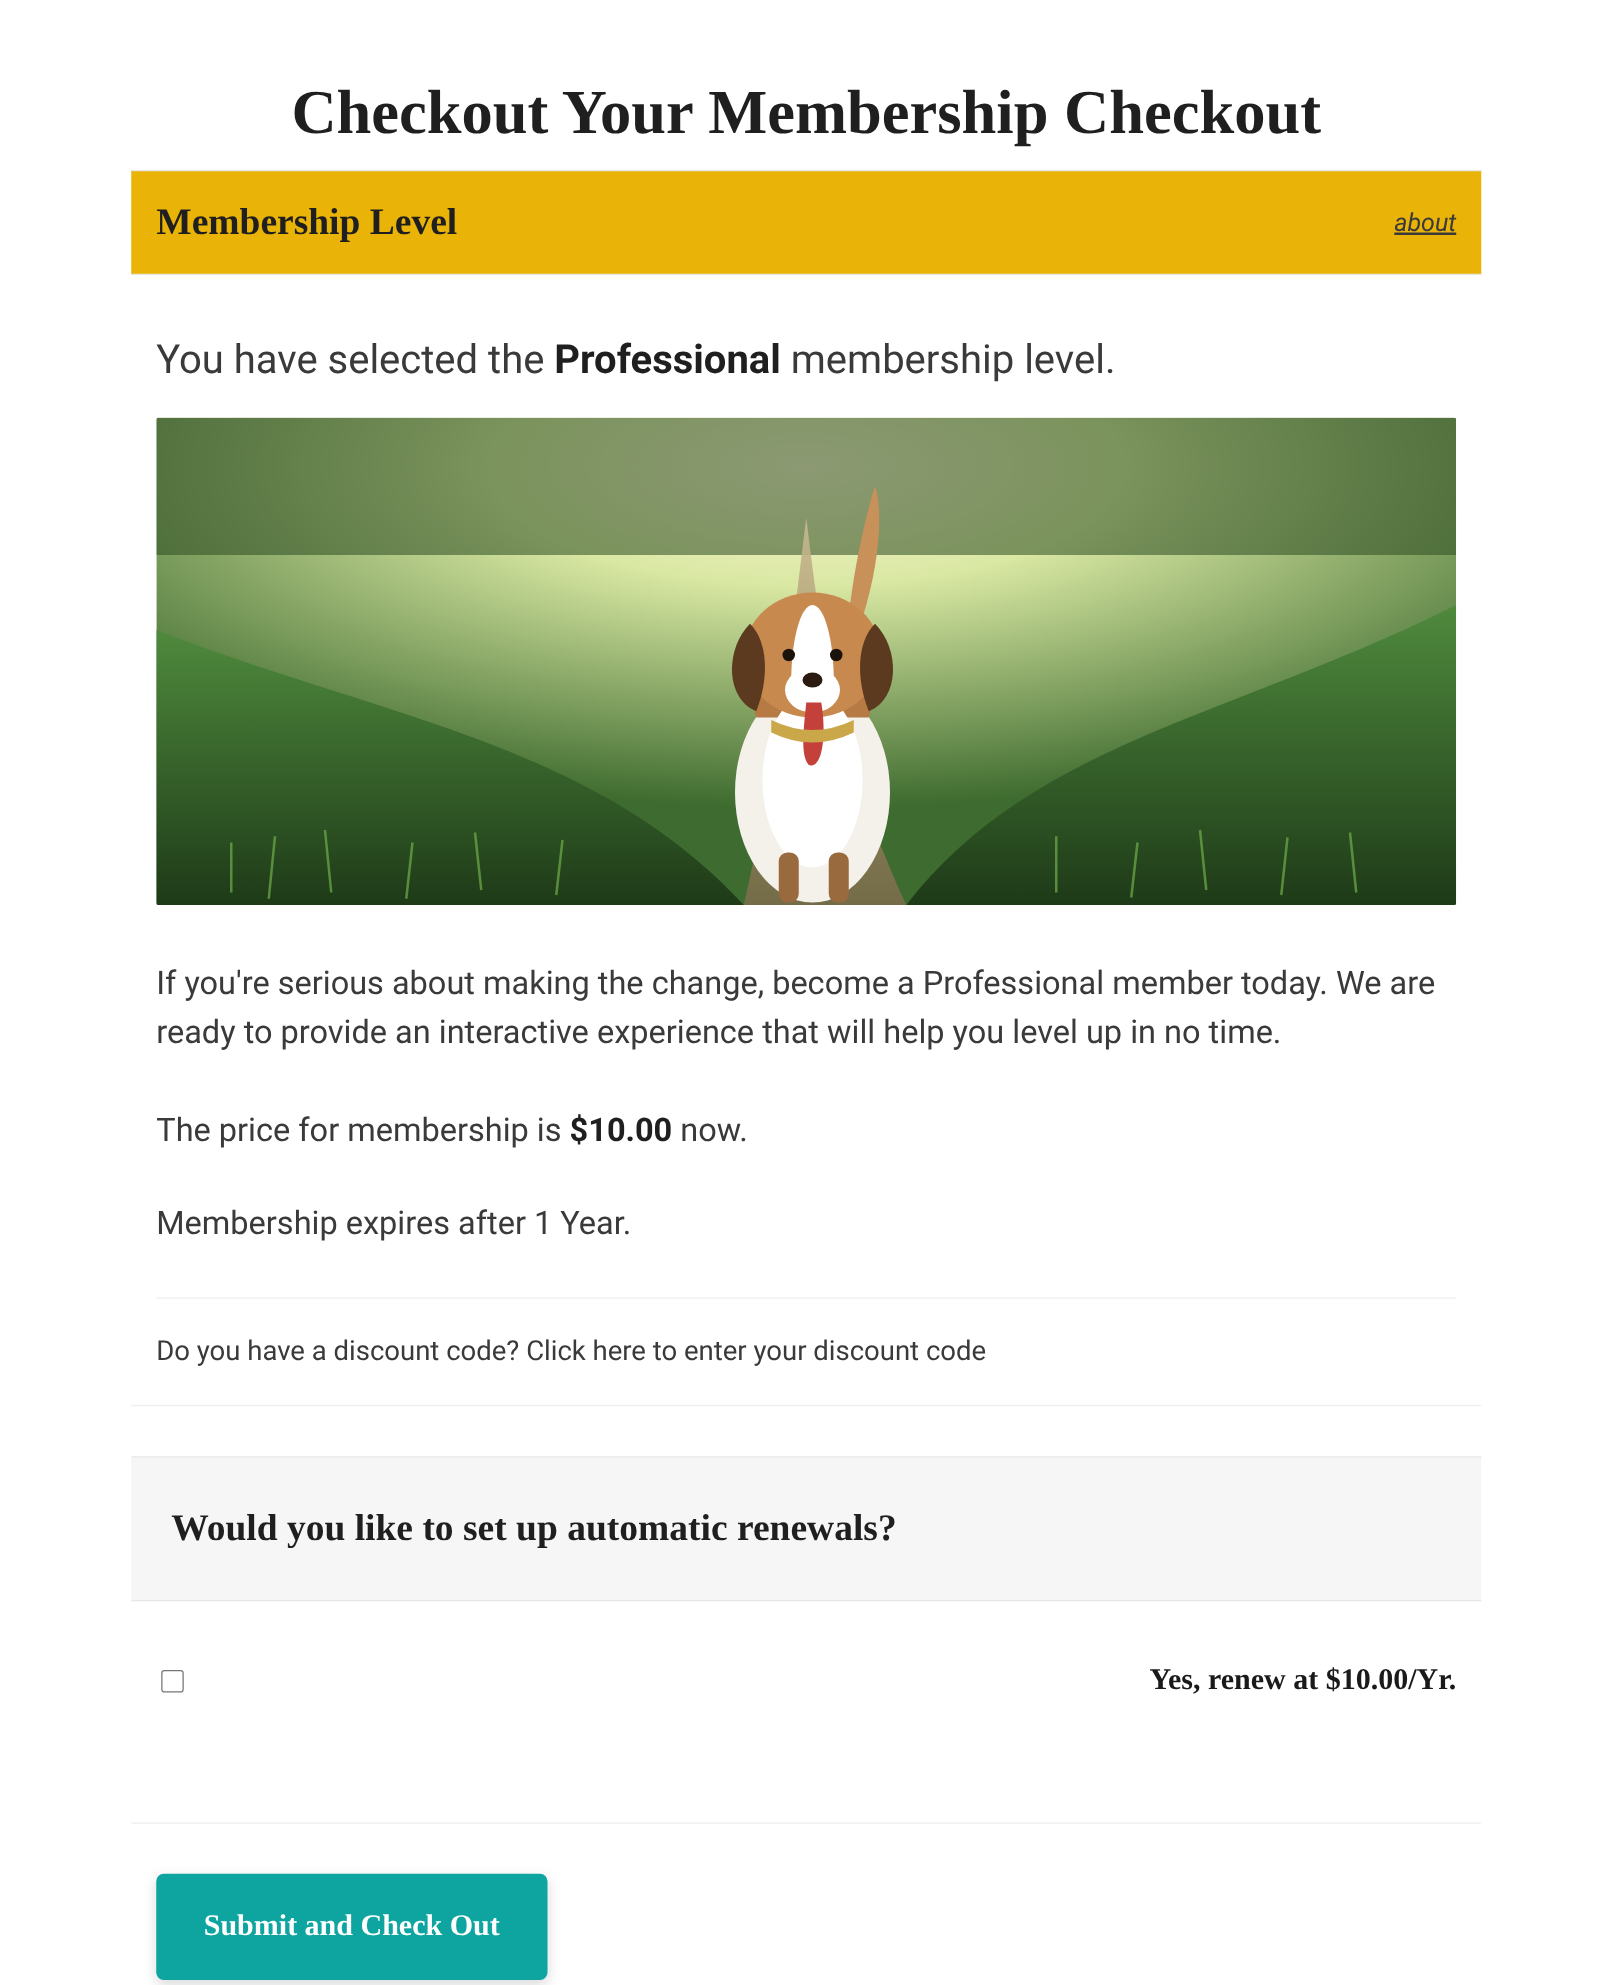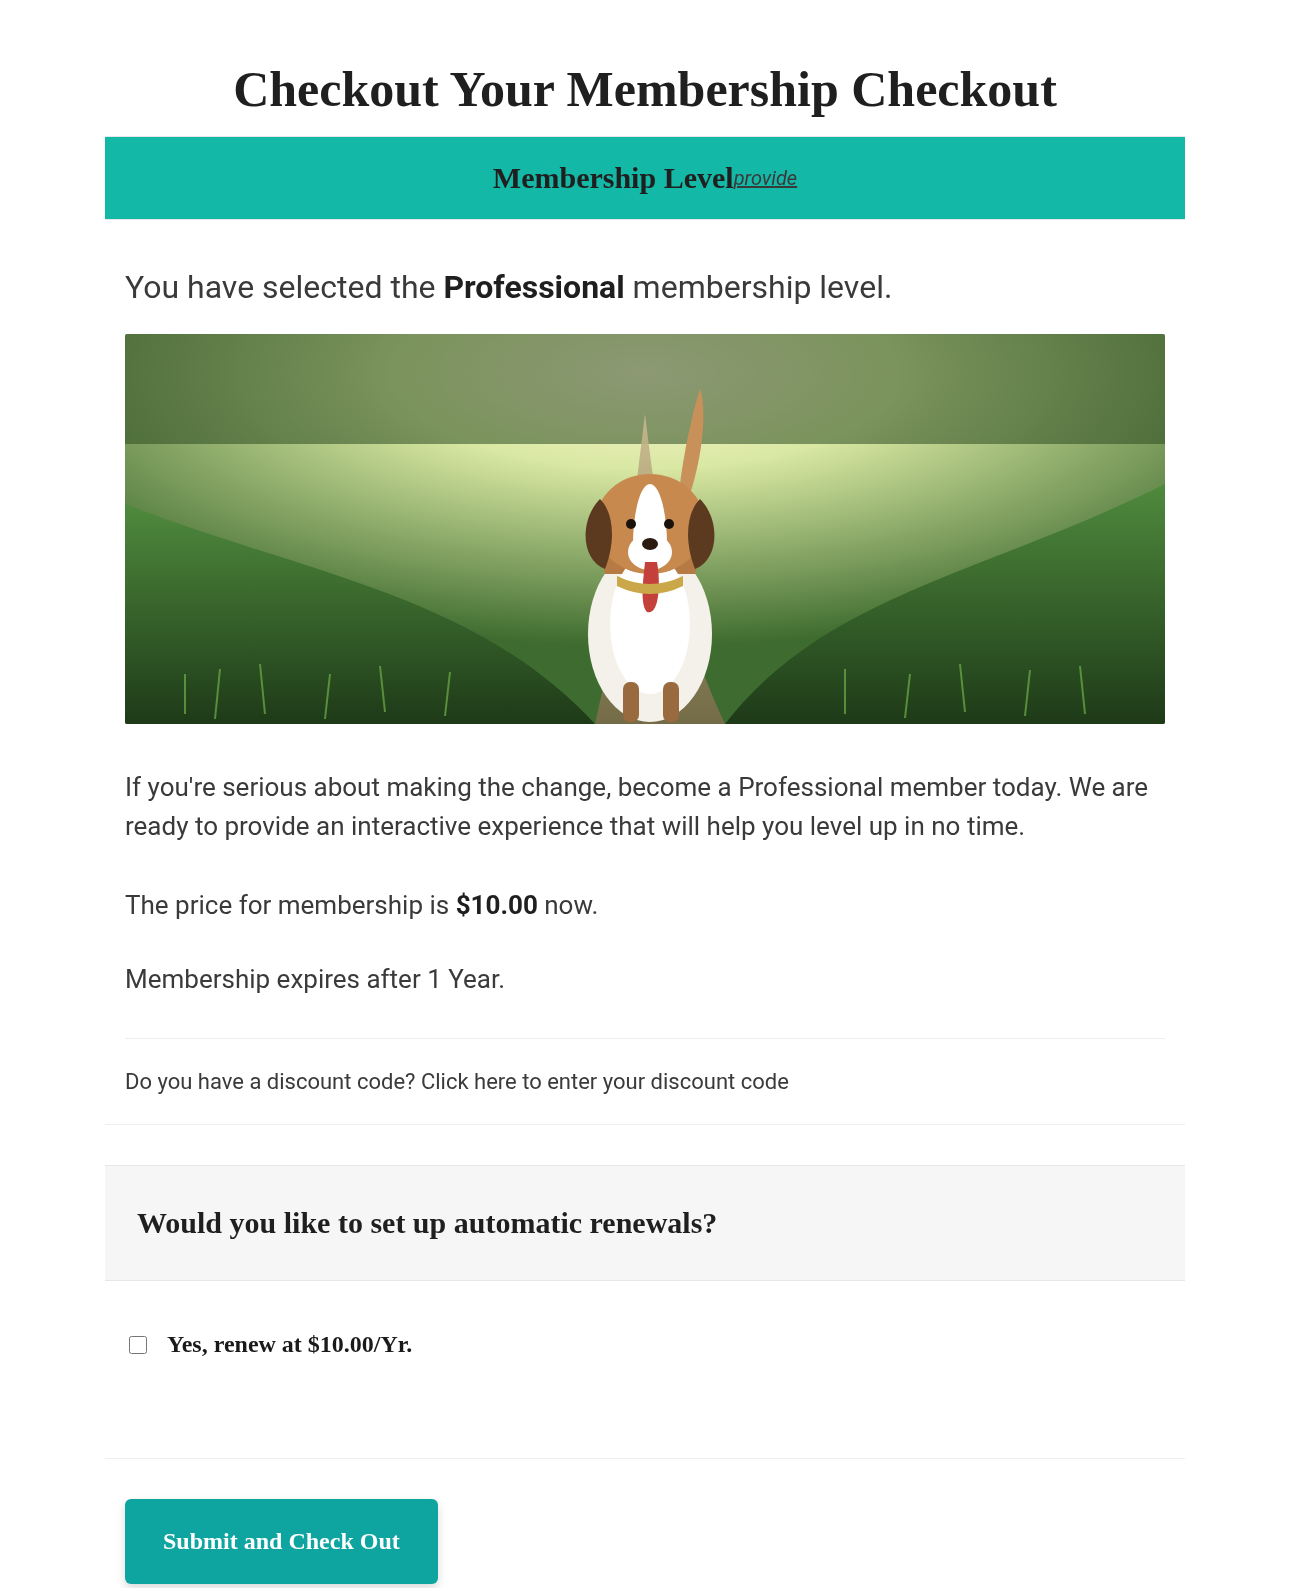--- a/index.html
+++ b/index.html
@@ -11,27 +11,27 @@
   .wrap{width:1080px;margin:0 auto;padding:60px 0 120px;}
   .page-title{
     font-family:Georgia,"Times New Roman",serif;
     font-weight:700;
     font-size:50px;
     text-align:center;
     margin:0 0 18px;
     color:#1f1f1f;
   }
   .panel-header{
-    background:#14b8a6;
+    background:#eab308;
     border-top:1px solid #e7e7e7;
     border-bottom:1px solid #e7e7e7;
     padding:24px 20px;
     display:flex;
     align-items:center;
-    justify-content:center;
+    justify-content:space-between;
   }
   .panel-header h2{
     margin:0;
     font-family:Georgia,"Times New Roman",serif;
     font-weight:700;
     font-size:30px;
     color:#1f1f1f;
   }
   .change-link{
     font-size:20px;
@@ -88,20 +88,21 @@
   }
   .checkbox-row{
     display:flex;
     align-items:center;
     gap:17px;
     padding:50px 20px 100px;
     font-family:Georgia,"Times New Roman",serif;
     font-weight:700;
     font-size:24px;
     color:#1a1a1a;
+    justify-content:space-between;
   }
   .checkbox-row input[type=checkbox]{width:18px;height:18px;cursor:pointer;}
   .submit-wrap{padding:0 20px;}
   .submit-btn{
     display:inline-block;
     background:#0ea5a0;
     color:#fff;
     border:none;
     border-radius:6px;
     padding:29px 38px;
@@ -114,21 +115,21 @@
 </style>
 </head>
 <body>
 
 <div class="wrap">
 
   <h1 class="page-title">Checkout Your Membership Checkout</h1>
 
   <div class="panel-header">
     <h2>Membership Level</h2>
-    <a class="change-link">provide</a>
+    <a class="change-link">about</a>
   </div>
 
   <div class="section">
     <p class="lead">
       <span>You have selected the </span><span class="level">Professional</span><span> membership level.</span>
     </p>
 
     <div class="hero-img" aria-label="dog-running-on-trail">
       <svg viewBox="0 0 1040 390" preserveAspectRatio="xMidYMid slice" aria-hidden="true">
         <defs>

